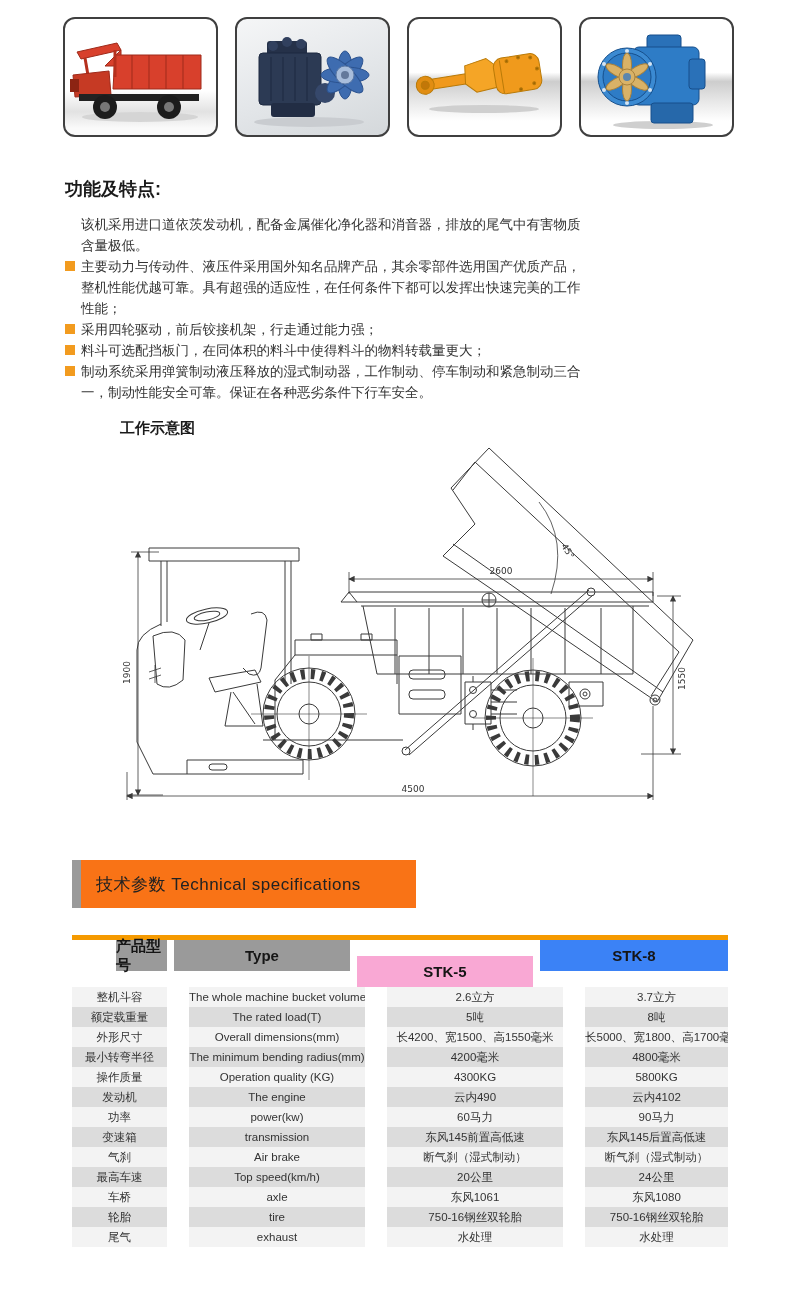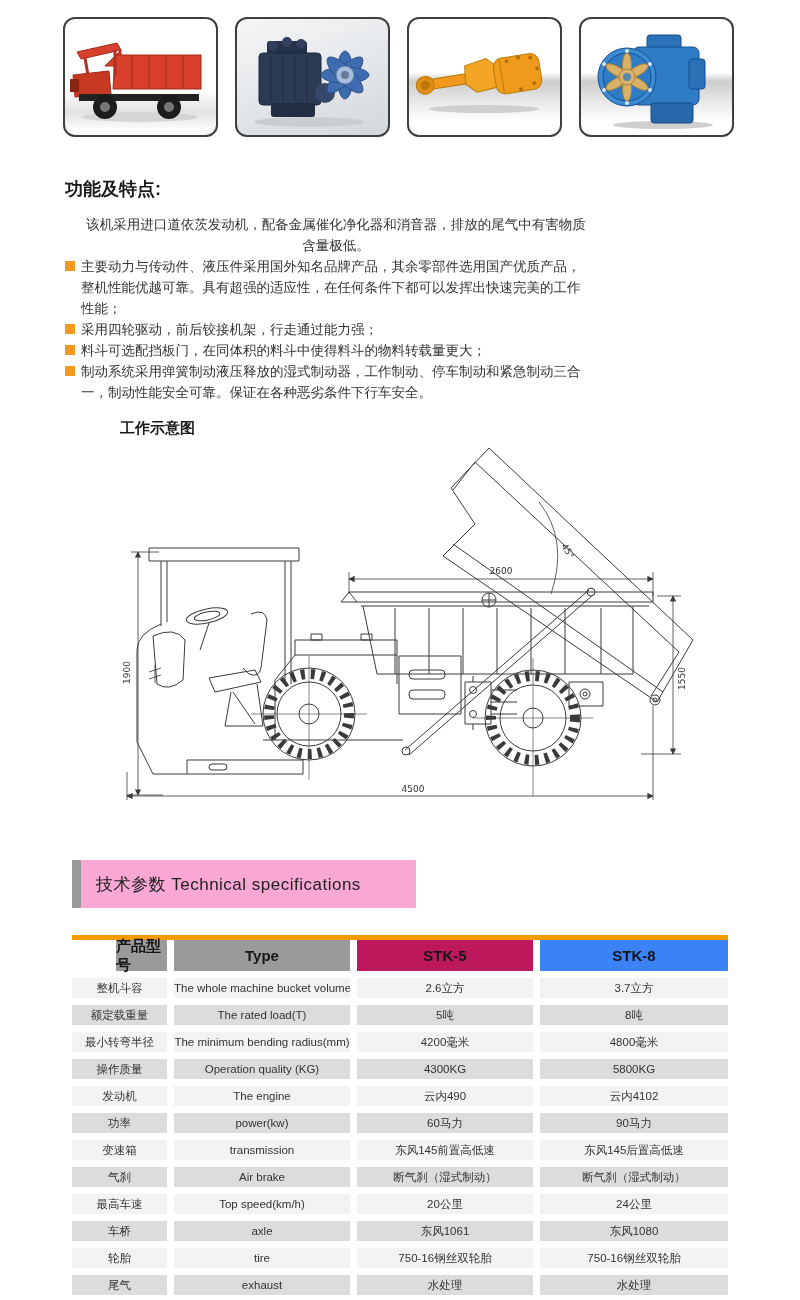--- a/index.html
+++ b/index.html
@@ -17,48 +17,48 @@
     overflow:hidden;background:#fff;flex:0 0 auto;
   }
   .frame svg{display:block;width:100%;height:100%;}
   .bg-truck{background:linear-gradient(180deg,#ffffff 0%,#ffffff 62%,#e2e2e2 80%,#fafafa 94%);}
   .bg-engine{background:linear-gradient(160deg,#f5f6f7 0%,#e3e6e9 55%,#d4d8db 100%);}
   .bg-band{background:linear-gradient(180deg,#ffffff 0%,#ffffff 46%,#cdcdcd 54%,#e9e9e9 72%,#ffffff 88%);}
 
   
   .features{margin:40px 65px 0 65px;}
   .features h2{margin:0 0 13px 0;font-size:18px;font-weight:bold;color:#1a1a1a;}
-  .features .intro{margin:0;padding-left:16px;font-size:13.5px;line-height:21px;text-align:center;}
+  .features .intro{margin:0;padding-left:16px;font-size:13.5px;line-height:21px;}
   .bullet-row{position:relative;padding-left:16px;font-size:13.5px;line-height:21px;}
   .bullet-sq{position:absolute;left:0;top:5px;width:10px;height:10px;background:#f29b1f;}
 
   
   .diagram{margin-top:16px;}
   .diagram h3{margin:0 0 6px 120px;font-size:15px;font-weight:bold;color:#1a1a1a;}
   .diagram-svg{display:block;margin-left:113px;}
   .diagram-svg *{vector-effect:non-scaling-stroke;}
   .diagram-svg text{font-family:"DejaVu Sans","Liberation Sans",sans-serif;font-size:9px;fill:#333;}
 
   
   .spec-title{
-    margin:44px 6px 0 72px;width:344px;height:48px;background:#f9a8d4;
+    margin:44px 6px 0 72px;width:344px;height:48px;background:#f97316;
     display:flex;align-items:center;
   }
   .spec-title .bar{width:9px;height:48px;background:#9a9a9a;flex:0 0 auto;}
   .spec-title .txt{padding-left:15px;font-size:17px;color:#222;letter-spacing:.5px;}
 
   
   .spec-table{margin:27px 0 0 72px;width:656px;}
   .accent{height:5px;background:#f59a00;}
   .thead,.trow{display:grid;grid-template-columns:95px 176px 176px 1fr;column-gap:7px;}
   .hcell{
     background:#9a9a9a;height:31px;display:flex;align-items:center;justify-content:center;
     font-weight:bold;font-size:15px;color:#151515;
   }
-  .trow{margin-top:7px;}
+  .trow{margin-top:0;gap:22px;}
   .cell{
     height:20px;line-height:20px;text-align:center;font-size:11.5px;color:#333;
     white-space:nowrap;overflow:hidden;
   }
   .trow:nth-child(odd) .cell{background:#f3f3f3;}
   .trow:nth-child(even) .cell{background:#dcdcdc;}
 </style>
 </head>
 <body>
 
@@ -286,37 +286,43 @@
   <div class="spec-title">
     <span class="bar"></span>
     <span class="txt">技术参数 Technical specifications</span>
   </div>
 
   <div class="spec-table">
     <div class="accent" style="background: rgb(245, 154, 0);"></div>
     <div class="thead" id="spec-head">
         <div class="hcell" style="background: rgb(154, 154, 154); margin-left: 44px;">产品型号</div>
         <div class="hcell" style="background: rgb(154, 154, 154);">Type</div>
-        <div class="hcell" style="background: #be185d;">STK-5</div>
+        <div class="hcell" style="background: #f9a8d4; margin-top: 16px;">STK-5</div>
         <div class="hcell" style="background: #3b82f6;">STK-8</div>
       </div>
     <div id="spec-body">
         <div class="trow">
           <div class="cell">整机斗容</div>
           <div class="cell">The whole machine bucket volume (m )</div>
           <div class="cell">2.6立方</div>
           <div class="cell">3.7立方</div>
         </div>
         <div class="trow">
           <div class="cell">额定载重量</div>
           <div class="cell">The rated load(T)</div>
           <div class="cell">5吨</div>
           <div class="cell">8吨</div>
         </div>
         <div class="trow">
+          <div class="cell">外形尺寸</div>
+          <div class="cell">Overall dimensions(mm)</div>
+          <div class="cell">长4200、宽1500、高1550毫米</div>
+          <div class="cell">长5000、宽1800、高1700毫米</div>
+        </div>
+        <div class="trow">
           <div class="cell">最小转弯半径</div>
           <div class="cell">The minimum bending radius(mm)</div>
           <div class="cell">4200毫米</div>
           <div class="cell">4800毫米</div>
         </div>
         <div class="trow">
           <div class="cell">操作质量</div>
           <div class="cell">Operation quality (KG)</div>
           <div class="cell">4300KG</div>
           <div class="cell">5800KG</div>

